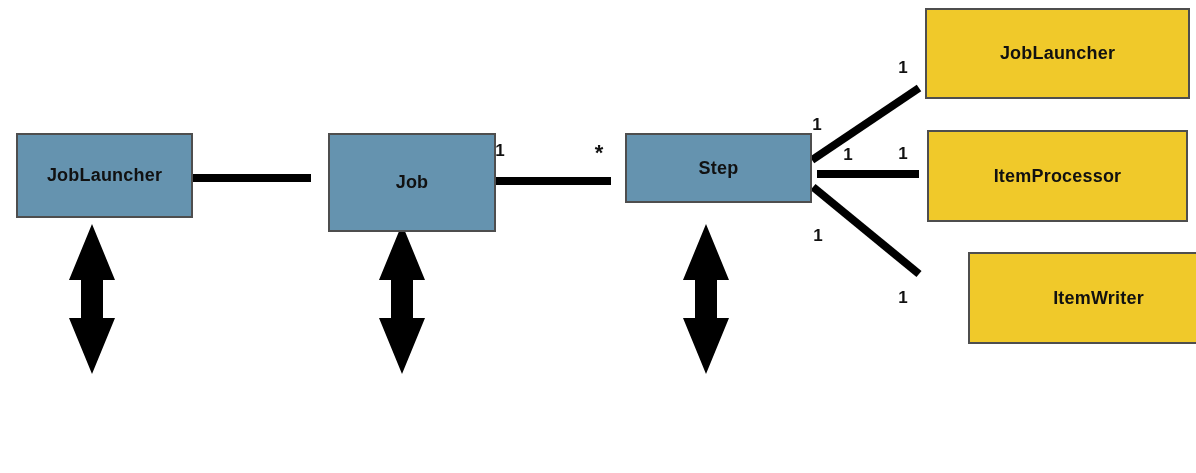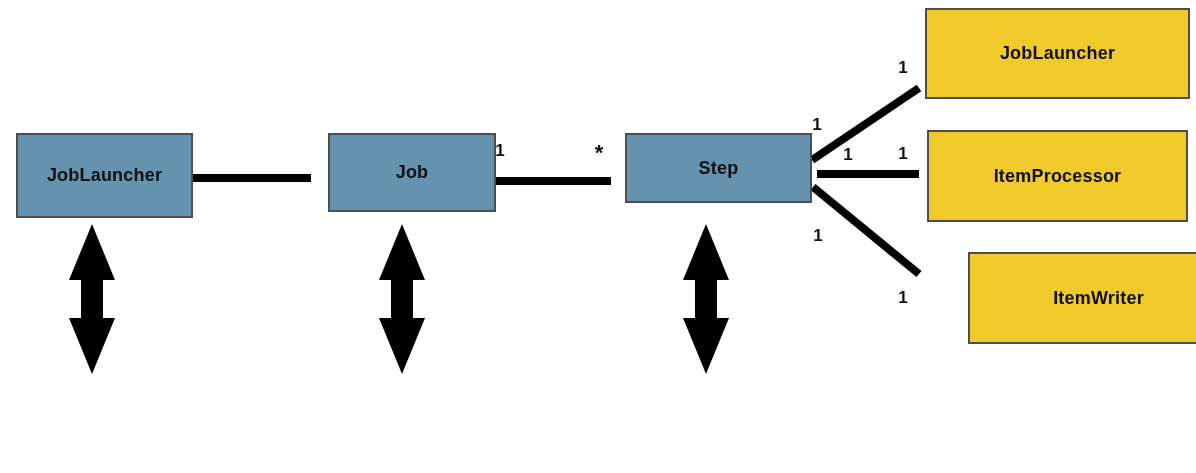--- a/index.html
+++ b/index.html
@@ -52,21 +52,21 @@
     <line x1="813" y1="187" x2="919" y2="274"></line>
     <path d="M92 224 L69 280 L81 280 L81 318 L69 318 L92 374 L115 318 L103 318 L103 280 L115 280 Z"></path>
     <path d="M402 224 L379 280 L391 280 L391 318 L379 318 L402 374 L425 318 L413 318 L413 280 L425 280 Z"></path>
     <path d="M706 224 L683 280 L695 280 L695 318 L683 318 L706 374 L729 318 L717 318 L717 280 L729 280 Z"></path>
   </svg>
 
   <div class="node blue" style="left:4px;top:133px;width:177px;height:85px">
     <span>JobLauncher</span>
   </div>
 
-  <div class="node blue" style="left:316px;top:133px;width:168px;height:79px">
+  <div class="node blue" style="left:316px;top:133px;width:168px;height:99px">
     <span>Job</span>
   </div>
 
   <div class="node blue" style="left:613px;top:133px;width:187px;height:70px">
     <span>Step</span>
   </div>
 
 
   <div class="node yellow" style="left:925px;top:8px;width:265px;height:91px">
     <span>JobLauncher</span>

